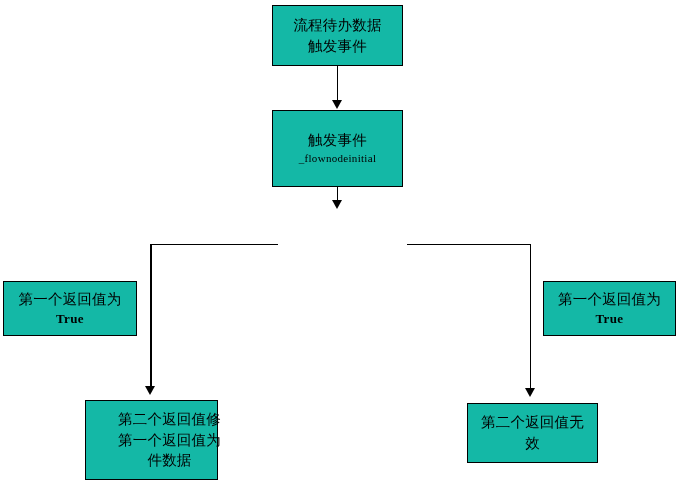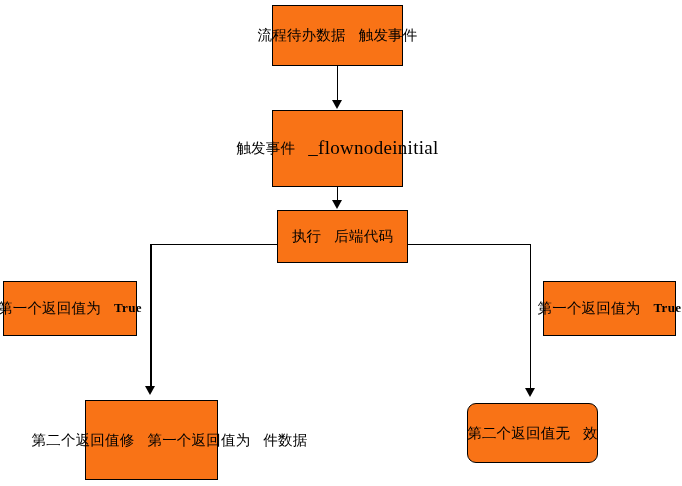--- a/index.html
+++ b/index.html
@@ -15,58 +15,57 @@
     position: relative;
     width: 682px;
     height: 486px;
     background: #ffffff;
     overflow: hidden;
   }
   .node {
     position: absolute;
     box-sizing: border-box;
     border: 1.6px solid #000000;
-    background: #f97316;
+    background: #14b8a6;
     display: flex;
-    flex-direction: row;
+    flex-direction: column;
     align-items: center;
     justify-content: center;
     text-align: center;
     color: #000000;
     font-size: 14.5px;
     line-height: 1.42;
     letter-spacing: 0.2px;
     z-index: 3;
-    gap: 13px;
   }
   .node .line {
     display: block;
     white-space: nowrap;
   }
   .node .mono-en {
     font-family: "Liberation Serif", "DejaVu Serif", serif;
-    font-size: 19px;
+    font-size: 11px;
     letter-spacing: 0.3px;
   }
   .node .serif-en {
     font-family: "Liberation Serif", "DejaVu Serif", serif;
     font-size: 13px;
     font-weight: bold;
     letter-spacing: 0.4px;
   }
   
   #node-start   { left: 272px; top: 5px;   width: 131px; height: 61px; }
   #node-event   { left: 272px; top: 110px; width: 131px; height: 77px; }
   #node-exec    { left: 277px; top: 210px; width: 131px; height: 53px; }
   
   #node-true    { left: 3px;   top: 281px; width: 134px; height: 55px; }
   #node-false   { left: 543px; top: 281px; width: 133px; height: 55px; }
   
   #node-modify  { left: 85px;  top: 400px; width: 133px; height: 80px; padding-left: 36px; }
-  #node-invalid { left: 467px; top: 403px; width: 131px; height: 60px; border-radius: 9px; }
+  #node-invalid { left: 467px; top: 403px; width: 131px; height: 60px; }
 
   
   .conn {
     position: absolute;
     background: #000000;
     z-index: 1;
   }
   .conn.v { width: 1.6px; }
   .conn.h { height: 1.6px; }
   .arrowhead {
@@ -101,24 +100,20 @@
   <div class="node" id="node-start">
     <span class="line">流程待办数据</span>
     <span class="line">触发事件</span>
   </div>
 
   <div class="node" id="node-event">
     <span class="line">触发事件</span>
     <span class="line mono-en">_flownodeinitial</span>
   </div>
 
-  <div class="node" id="node-exec">
-    <span class="line">执行</span>
-    <span class="line">后端代码</span>
-  </div>
 
   <div class="node" id="node-true">
     <span class="line">第一个返回值为</span>
     <span class="line serif-en">True</span>
   </div>
 
   <div class="node" id="node-false">
     <span class="line">第一个返回值为</span>
     <span class="line serif-en">True</span>
   </div>

